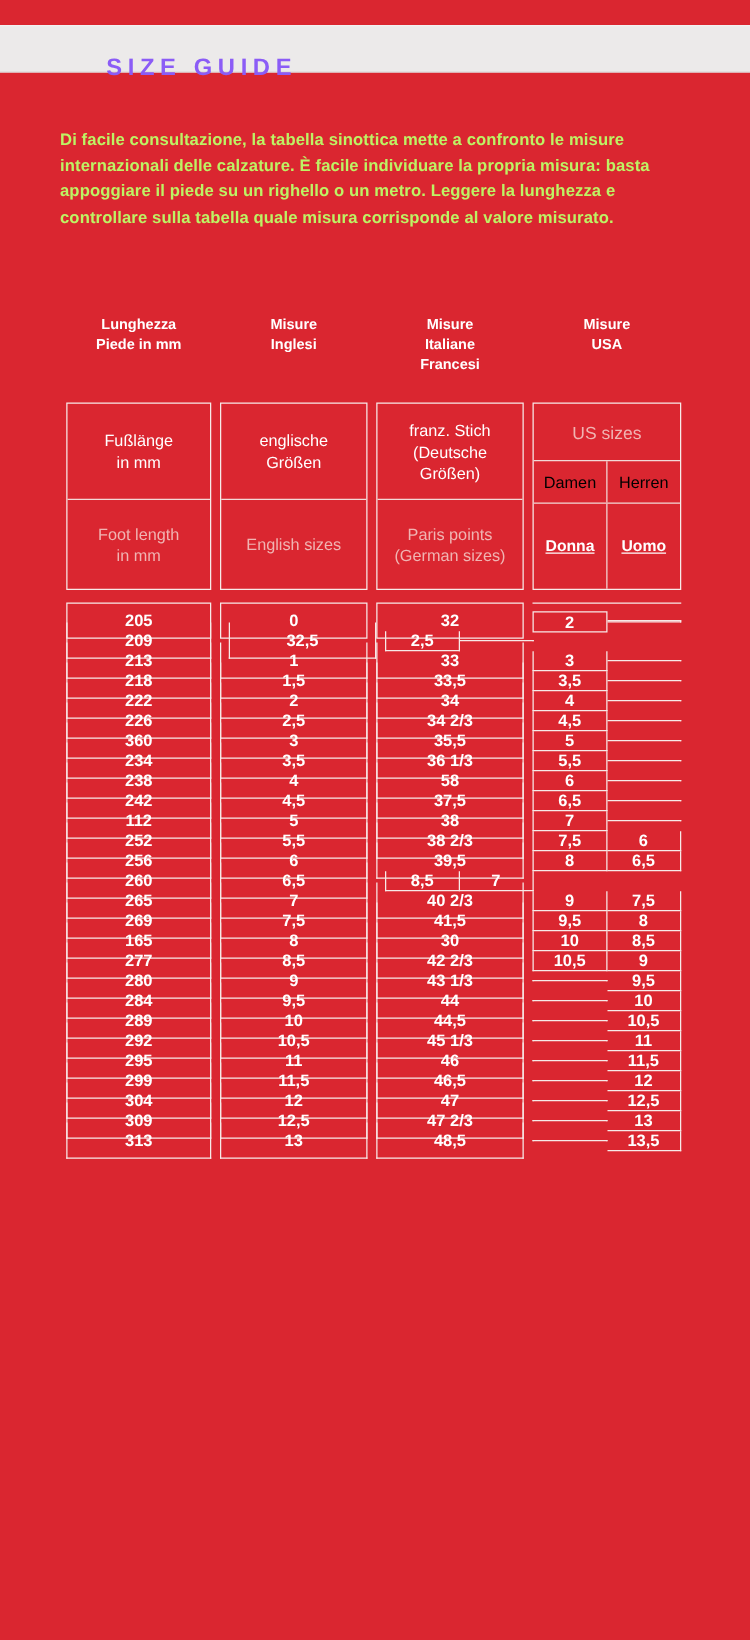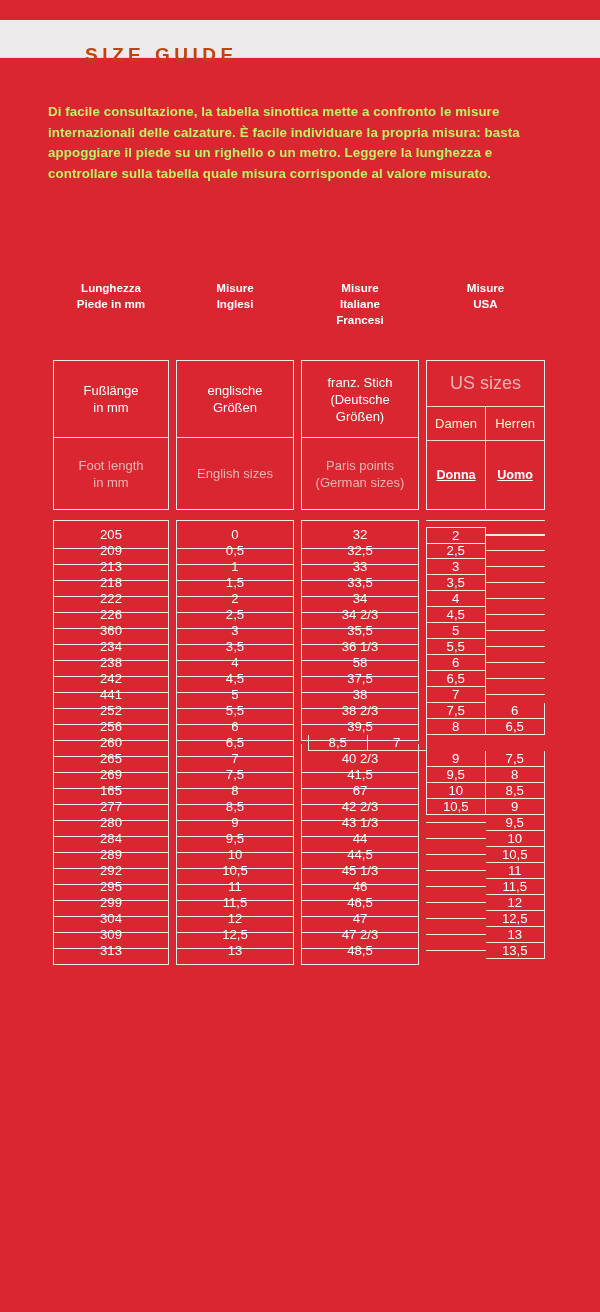--- a/index.html
+++ b/index.html
@@ -27,40 +27,40 @@
     align-items: center;
     box-sizing: border-box;
     padding-left: 85px;
     border-top: 1px solid #f2f1f1;
     border-bottom: 1px solid #dedbdb;
   }
   .header-title {
     font-size: 19px;
     font-weight: bold;
     letter-spacing: 4.5px;
-    color: #c2410c;
+    color: #8b5cf6;
     font-family: "Liberation Sans", sans-serif;
     margin-top: 32px;
   }
 
   
   .intro {
     margin: 44px 44px 0 48px;
     color: #bef264;
     font-size: 13.3px;
     font-weight: bold;
     line-height: 20.5px;
     letter-spacing: 0.1px;
   }
 
   
   .table-wrap {
     position: absolute;
     left: 53px;
-    top: 276px;
+    top: 248px;
     width: 493px;
   }
 
   .row {
     display: flex;
     width: 100%;
   }
   .col {
     box-sizing: border-box;
   }
@@ -75,21 +75,21 @@
     color: #ffffff;
     font-size: 11.6px;
     font-weight: bold;
     line-height: 16px;
     text-align: center;
     padding-top: 4px;
     min-height: 72px;
   }
 
   
-  .lang-row { margin-top: 12px; }
+  .lang-row { margin-top: 2px; }
   .lang-box {
     border: 1.6px solid #f7e9e7;
     box-sizing: border-box;
     height: 150px;
     display: flex;
     flex-direction: column;
   }
   .lang-de {
     flex: 0 0 76px;
     border-bottom: 1.3px solid #f2d9d6;
@@ -119,45 +119,46 @@
   .usa-a {
     flex: 0 0 42px;
     border-bottom: 1.3px solid #f2d9d6;
     display: flex; align-items: center; justify-content: center;
     color: #ffffff; font-size: 13px;
   }
   .usa-b {
     flex: 0 0 45px;
     border-bottom: 1.3px solid #f2d9d6;
     display: flex; align-items: center; justify-content: center;
-    color: #f0b4b2; font-size: 18px;
+    color: #f0b4b2; font-size: 14px;
   }
   .usa-c {
     flex: 0 0 33px;
     border-bottom: 1.3px solid #f2d9d6;
     display: flex;
   }
   .usa-d {
     flex: 1 1 auto;
     display: flex;
   }
   .usa-half {
     flex: 1 1 50%;
     display: flex; align-items: center; justify-content: center;
     font-size: 13px;
   }
-  .usa-c .usa-half { color: #fef9c3; }
+  .usa-c .usa-half { color: #000000; }
   .usa-d .usa-half { color: #ffffff; font-weight: bold; font-size: 12.6px; text-decoration: underline; }
   .usa-half.left { border-right: 1.3px solid #f2d9d6; }
 
   
   .body-row {
     display: flex;
     width: 100%;
     height: 16px;
+    font-weight: bold;
   }
   .cell {
     box-sizing: border-box;
     border: 1.5px solid #f7e9e7;
     border-top: none;
     display: flex;
     align-items: center;
     justify-content: center;
     color: #ffffff;
     font-size: 13.2px;
@@ -305,21 +306,20 @@
         <div class="cell c2">32</div>
         <div class="gut"></div>
         <div class="cell c3 usa-pair">
           <div class="left">2</div>
           <div></div>
         </div>
       </div>
       <div class="body-row">
         <div class="cell c0">209</div>
         <div class="gut"></div>
-        <div class="cell c1">0,5</div>
         <div class="gut"></div>
         <div class="cell c2">32,5</div>
         <div class="gut"></div>
         <div class="cell c3 usa-pair">
           <div class="left">2,5</div>
           <div></div>
         </div>
       </div>
       <div class="body-row">
         <div class="cell c0">213</div>
@@ -411,21 +411,21 @@
         <div class="cell c1">4,5</div>
         <div class="gut"></div>
         <div class="cell c2">37,5</div>
         <div class="gut"></div>
         <div class="cell c3 usa-pair">
           <div class="left">6,5</div>
           <div></div>
         </div>
       </div>
       <div class="body-row">
-        <div class="cell c0">441</div>
+        <div class="cell c0">112</div>
         <div class="gut"></div>
         <div class="cell c1">5</div>
         <div class="gut"></div>
         <div class="cell c2">38</div>
         <div class="gut"></div>
         <div class="cell c3 usa-pair">
           <div class="left">7</div>
           <div></div>
         </div>
       </div>
@@ -486,21 +486,21 @@
         <div class="cell c3 usa-pair">
           <div class="left">9,5</div>
           <div>8</div>
         </div>
       </div>
       <div class="body-row">
         <div class="cell c0">165</div>
         <div class="gut"></div>
         <div class="cell c1">8</div>
         <div class="gut"></div>
-        <div class="cell c2">67</div>
+        <div class="cell c2">30</div>
         <div class="gut"></div>
         <div class="cell c3 usa-pair">
           <div class="left">10</div>
           <div>8,5</div>
         </div>
       </div>
       <div class="body-row">
         <div class="cell c0">277</div>
         <div class="gut"></div>
         <div class="cell c1">8,5</div>

